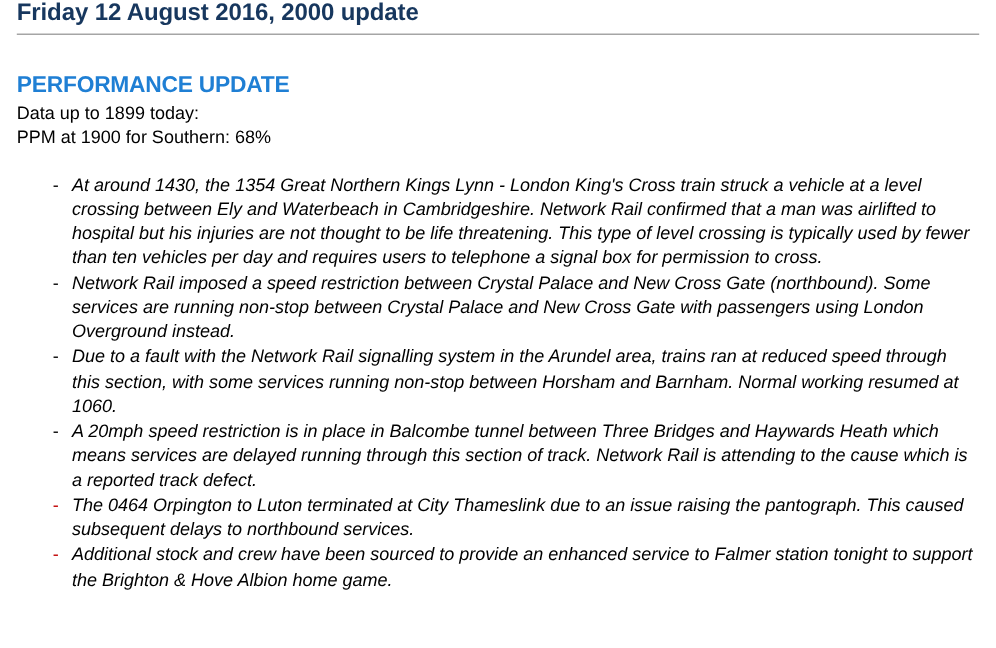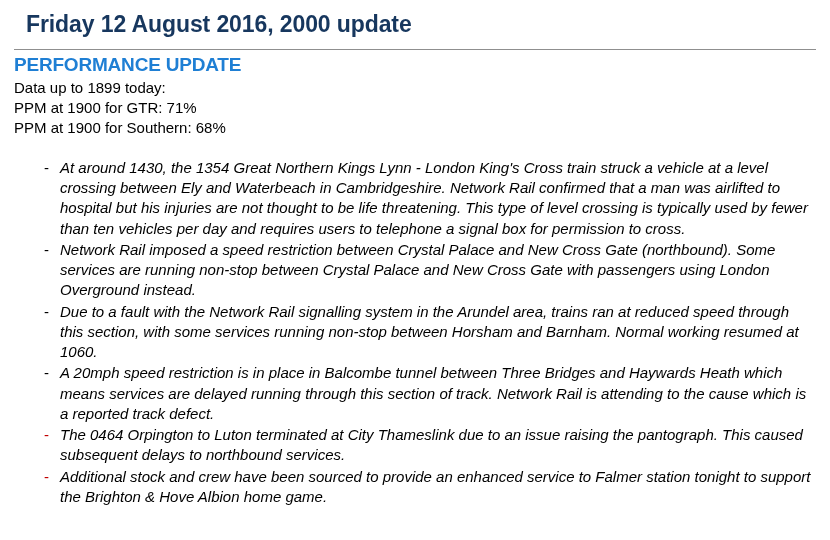--- a/index.html
+++ b/index.html
@@ -15,39 +15,39 @@
     color: #000000;
   }
   .page {
     position: relative;
     width: 830px;
     height: 540px;
     box-sizing: border-box;
     padding: 0 14px;
   }
   .doc-title {
-    font-size: 23px;
+    font-size: 20px;
     font-weight: bold;
     color: #17375e;
     line-height: 1.1;
     padding-top: 0px;
-    margin: 12px;
+    margin: 0;
     letter-spacing: -0.1px;
   }
   .title-rule {
     border: none;
     border-top: 1px solid #8f8f8f;
     margin: 6px 0 0 0;
     height: 0;
   }
   .section-heading {
     font-size: 19px;
     font-weight: bold;
     color: #1f7fd4;
-    margin: 4px 0 2px 0;
+    margin: 32px 0 2px 0;
     line-height: 1.15;
     letter-spacing: -0.2px;
   }
   .line {
     font-size: 15px;
     line-height: 1.33;
     margin: 0;
   }
   .spacer-sm { height: 14px; }
   ul.bullets {
@@ -76,21 +76,20 @@
 <body>
 
 <div class="page">
 
   <div class="doc-title">Friday 12 August 2016, 2000 update</div>
   <hr class="title-rule">
 
   <div class="section-heading">PERFORMANCE UPDATE</div>
 
   <div class="line">Data up to 1899 today:</div>
-  <div class="line">PPM at 1900 for GTR: 71%</div>
   <div class="line">PPM at 1900 for Southern: 68%</div>
 
   <div class="spacer-sm"></div>
 
 
   <ul class="bullets">
     <li>
       <span class="dash">-</span>
       <span class="body-text">At around 1430, the 1354 Great Northern Kings Lynn - London King's Cross train struck a vehicle at a level crossing between Ely and Waterbeach in Cambridgeshire.  Network Rail confirmed that a man was airlifted to hospital but his injuries are not thought to be life threatening.  This type of level crossing is typically used by fewer than ten vehicles per day and requires users to telephone a signal box for permission to cross.</span>
     </li>

